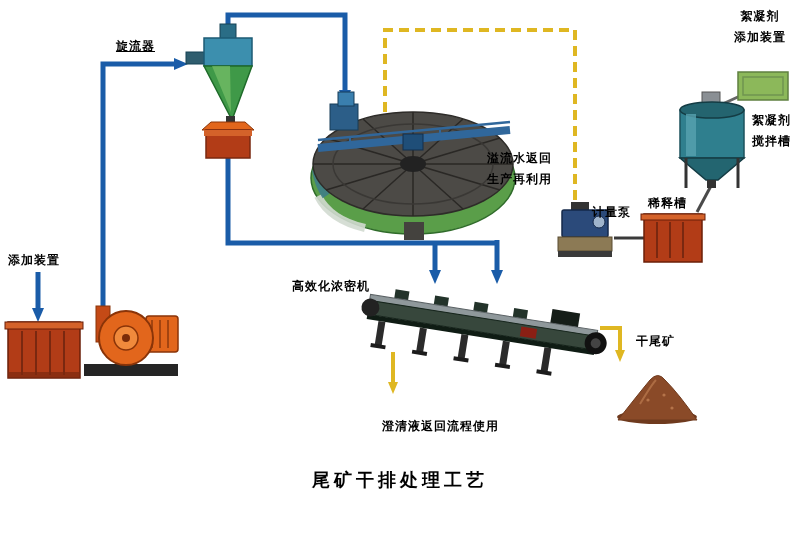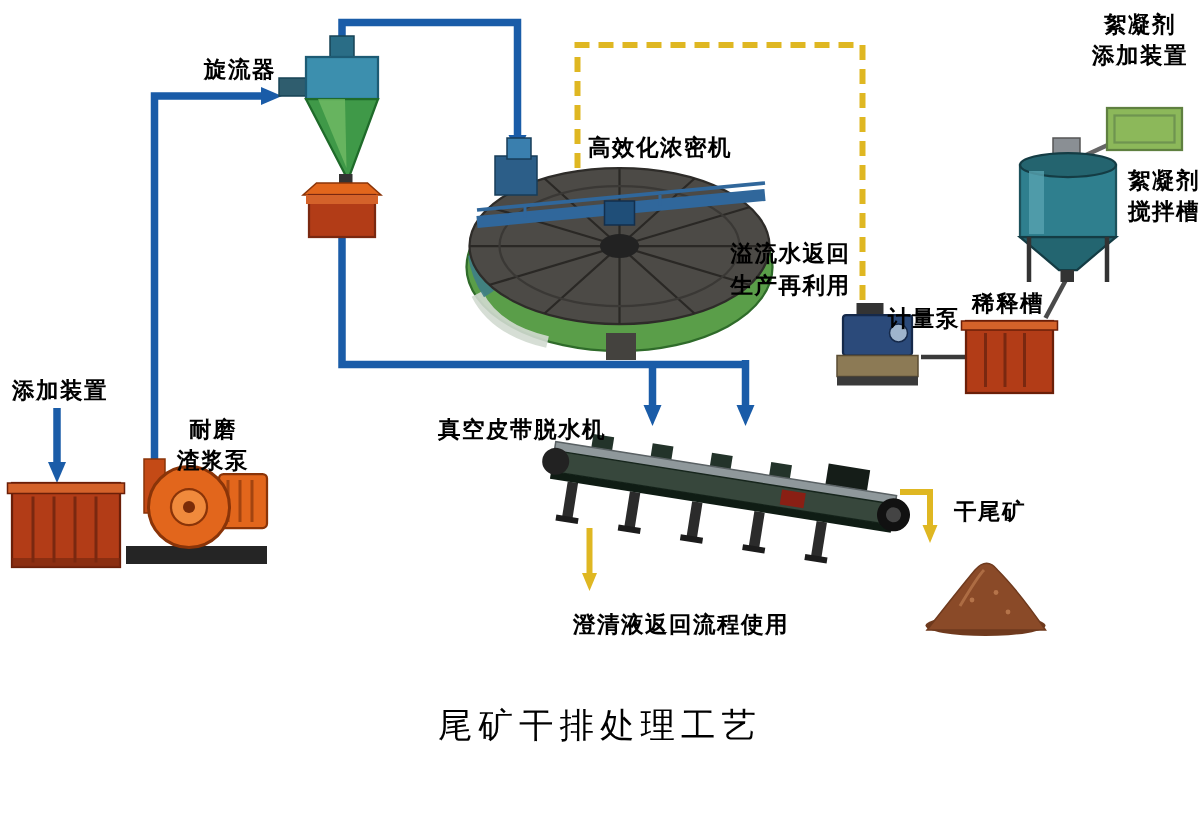--- a/index.html
+++ b/index.html
@@ -1,23 +1,23 @@
 <!DOCTYPE html>
 <html style="--slurry-flow: #1a5ca8; --flocculant-flow: #dfb722; --tank-red: #b23c17; --tank-lip: #d4622a; --pump-orange: #e2661c; --doser-green: #8cb85a; --mixer-teal: #2f7f8e; --thickener-deck: #4c4a46; --thickener-rim: #5a9e49; --pile-brown: #8a4a28; --text: #000000;"><head>
 <meta charset="utf-8">
 <style>
   html,body{margin:0;padding:0;background:#e8e8e8;}
   #stage{position:relative;width:800px;height:558px;background:#ffffff;overflow:hidden;
          font-family:"Liberation Sans","DejaVu Sans",sans-serif;margin:0 auto;}
   #flow-svg{position:absolute;left:0;top:0;width:800px;height:558px;}
-  .lbl{position:absolute;color:var(--text,#000);font-weight:700;font-size:15px;line-height:21px;
+  .lbl{position:absolute;color:var(--text,#000);font-weight:700;font-size:12px;line-height:21px;
        white-space:pre-line;letter-spacing:1px;}
   .lbl.center{text-align:center;}
-  #title{position:absolute;left:0;right:0;top:468px;text-align:center;font-size:23px;
-         font-weight:400;letter-spacing:4px;color:var(--text,#000);}
+  #title{position:absolute;left:0;right:0;top:468px;text-align:center;font-size:18px;
+         font-weight:700;letter-spacing:4px;color:var(--text,#000);}
 </style>
 </head>
 <body>
 
 <div id="stage">
 
   <svg id="flow-svg" viewBox="0 0 800 558">
     <defs>
       <marker id="arrB" markerWidth="16" markerHeight="14" refX="2" refY="6" orient="auto" markerUnits="userSpaceOnUse">
         <path d="M0,0 L14,6 L0,12 Z" style="fill:var(--slurry-flow)"></path>
@@ -172,31 +172,28 @@
     <g>
       <ellipse cx="657" cy="417" rx="40" ry="7" fill="#6f3a1e"></ellipse>
       <path d="M618,420 Q640,392 650,380 Q658,371 665,380 Q679,394 697,420 Z" style="fill:var(--pile-brown)" stroke="#6f3a1e"></path>
       <path d="M640,404 Q652,384 656,380" fill="none" stroke="#b5744a" stroke-width="2" opacity="0.8"></path>
       <circle cx="648" cy="400" r="1.6" fill="#b5744a"></circle>
       <circle cx="664" cy="395" r="1.6" fill="#b5744a"></circle>
       <circle cx="672" cy="408" r="1.6" fill="#b5744a"></circle>
     </g>
   </svg>
 
-  <div class="lbl" style="left:136px;top:36px;">旋流器</div>
+  <div class="lbl" style="left:116px;top:36px;text-decoration:underline;">旋流器</div>
   <div class="lbl" style="left:8px;top:250px;">添加装置</div>
-  <div class="lbl center" style="left:108px;top:276px;width:68px;">耐磨
-渣浆泵</div>
-  <div class="lbl" style="left:392px;top:88px;">高效化浓密机</div>
-  <div class="lbl" style="left:487px;top:159px;">溢流水返回
+  <div class="lbl" style="left:487px;top:148px;">溢流水返回
 生产再利用</div>
   <div class="lbl" style="left:592px;top:202px;">计量泵</div>
   <div class="lbl center" style="left:724px;top:6px;width:72px;">絮凝剂
 添加装置</div>
   <div class="lbl" style="left:752px;top:110px;">絮凝剂
 搅拌槽</div>
   <div class="lbl" style="left:648px;top:193px;font-family:Liberation Serif, serif;">稀释槽</div>
-  <div class="lbl" style="left:292px;top:276px;">真空皮带脱水机</div>
-  <div class="lbl" style="left:382px;top:406px;">澄清液返回流程使用</div>
+  <div class="lbl" style="left:292px;top:276px;">高效化浓密机</div>
+  <div class="lbl" style="left:382px;top:416px;">澄清液返回流程使用</div>
   <div class="lbl" style="left:636px;top:331px;">干尾矿</div>
 
   <div id="title">尾矿干排处理工艺</div>
 </div>
 
 </body></html>

